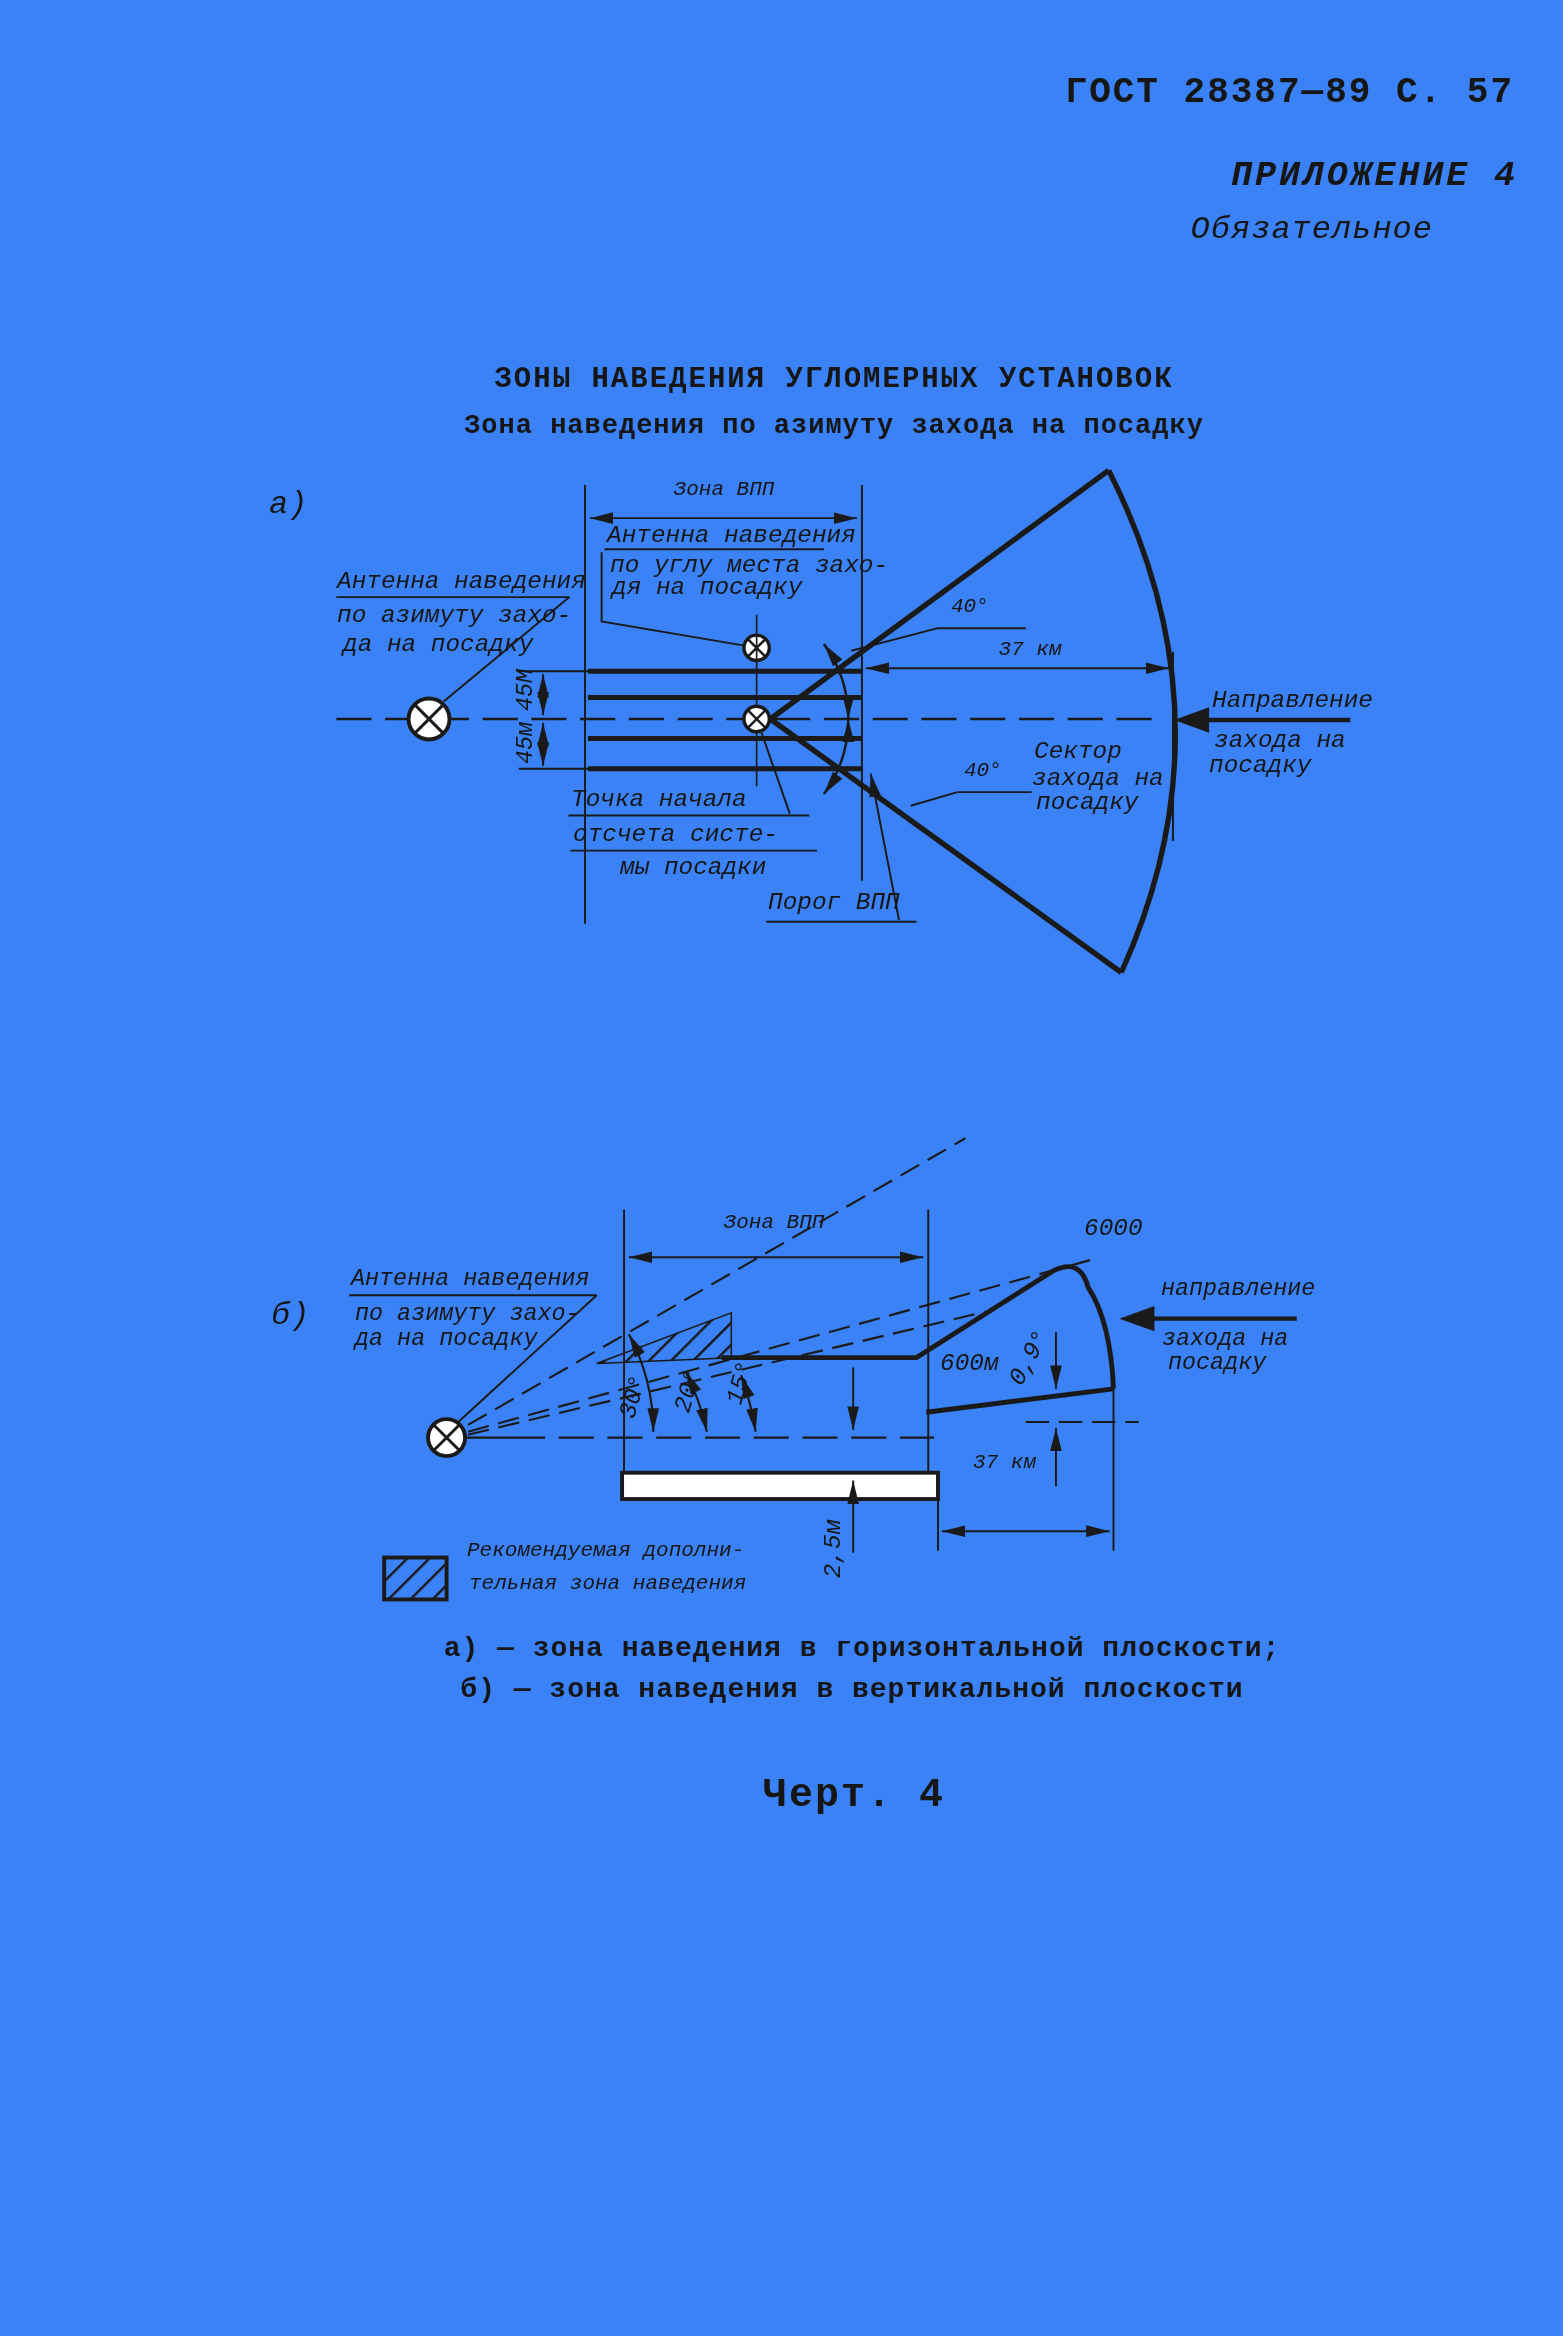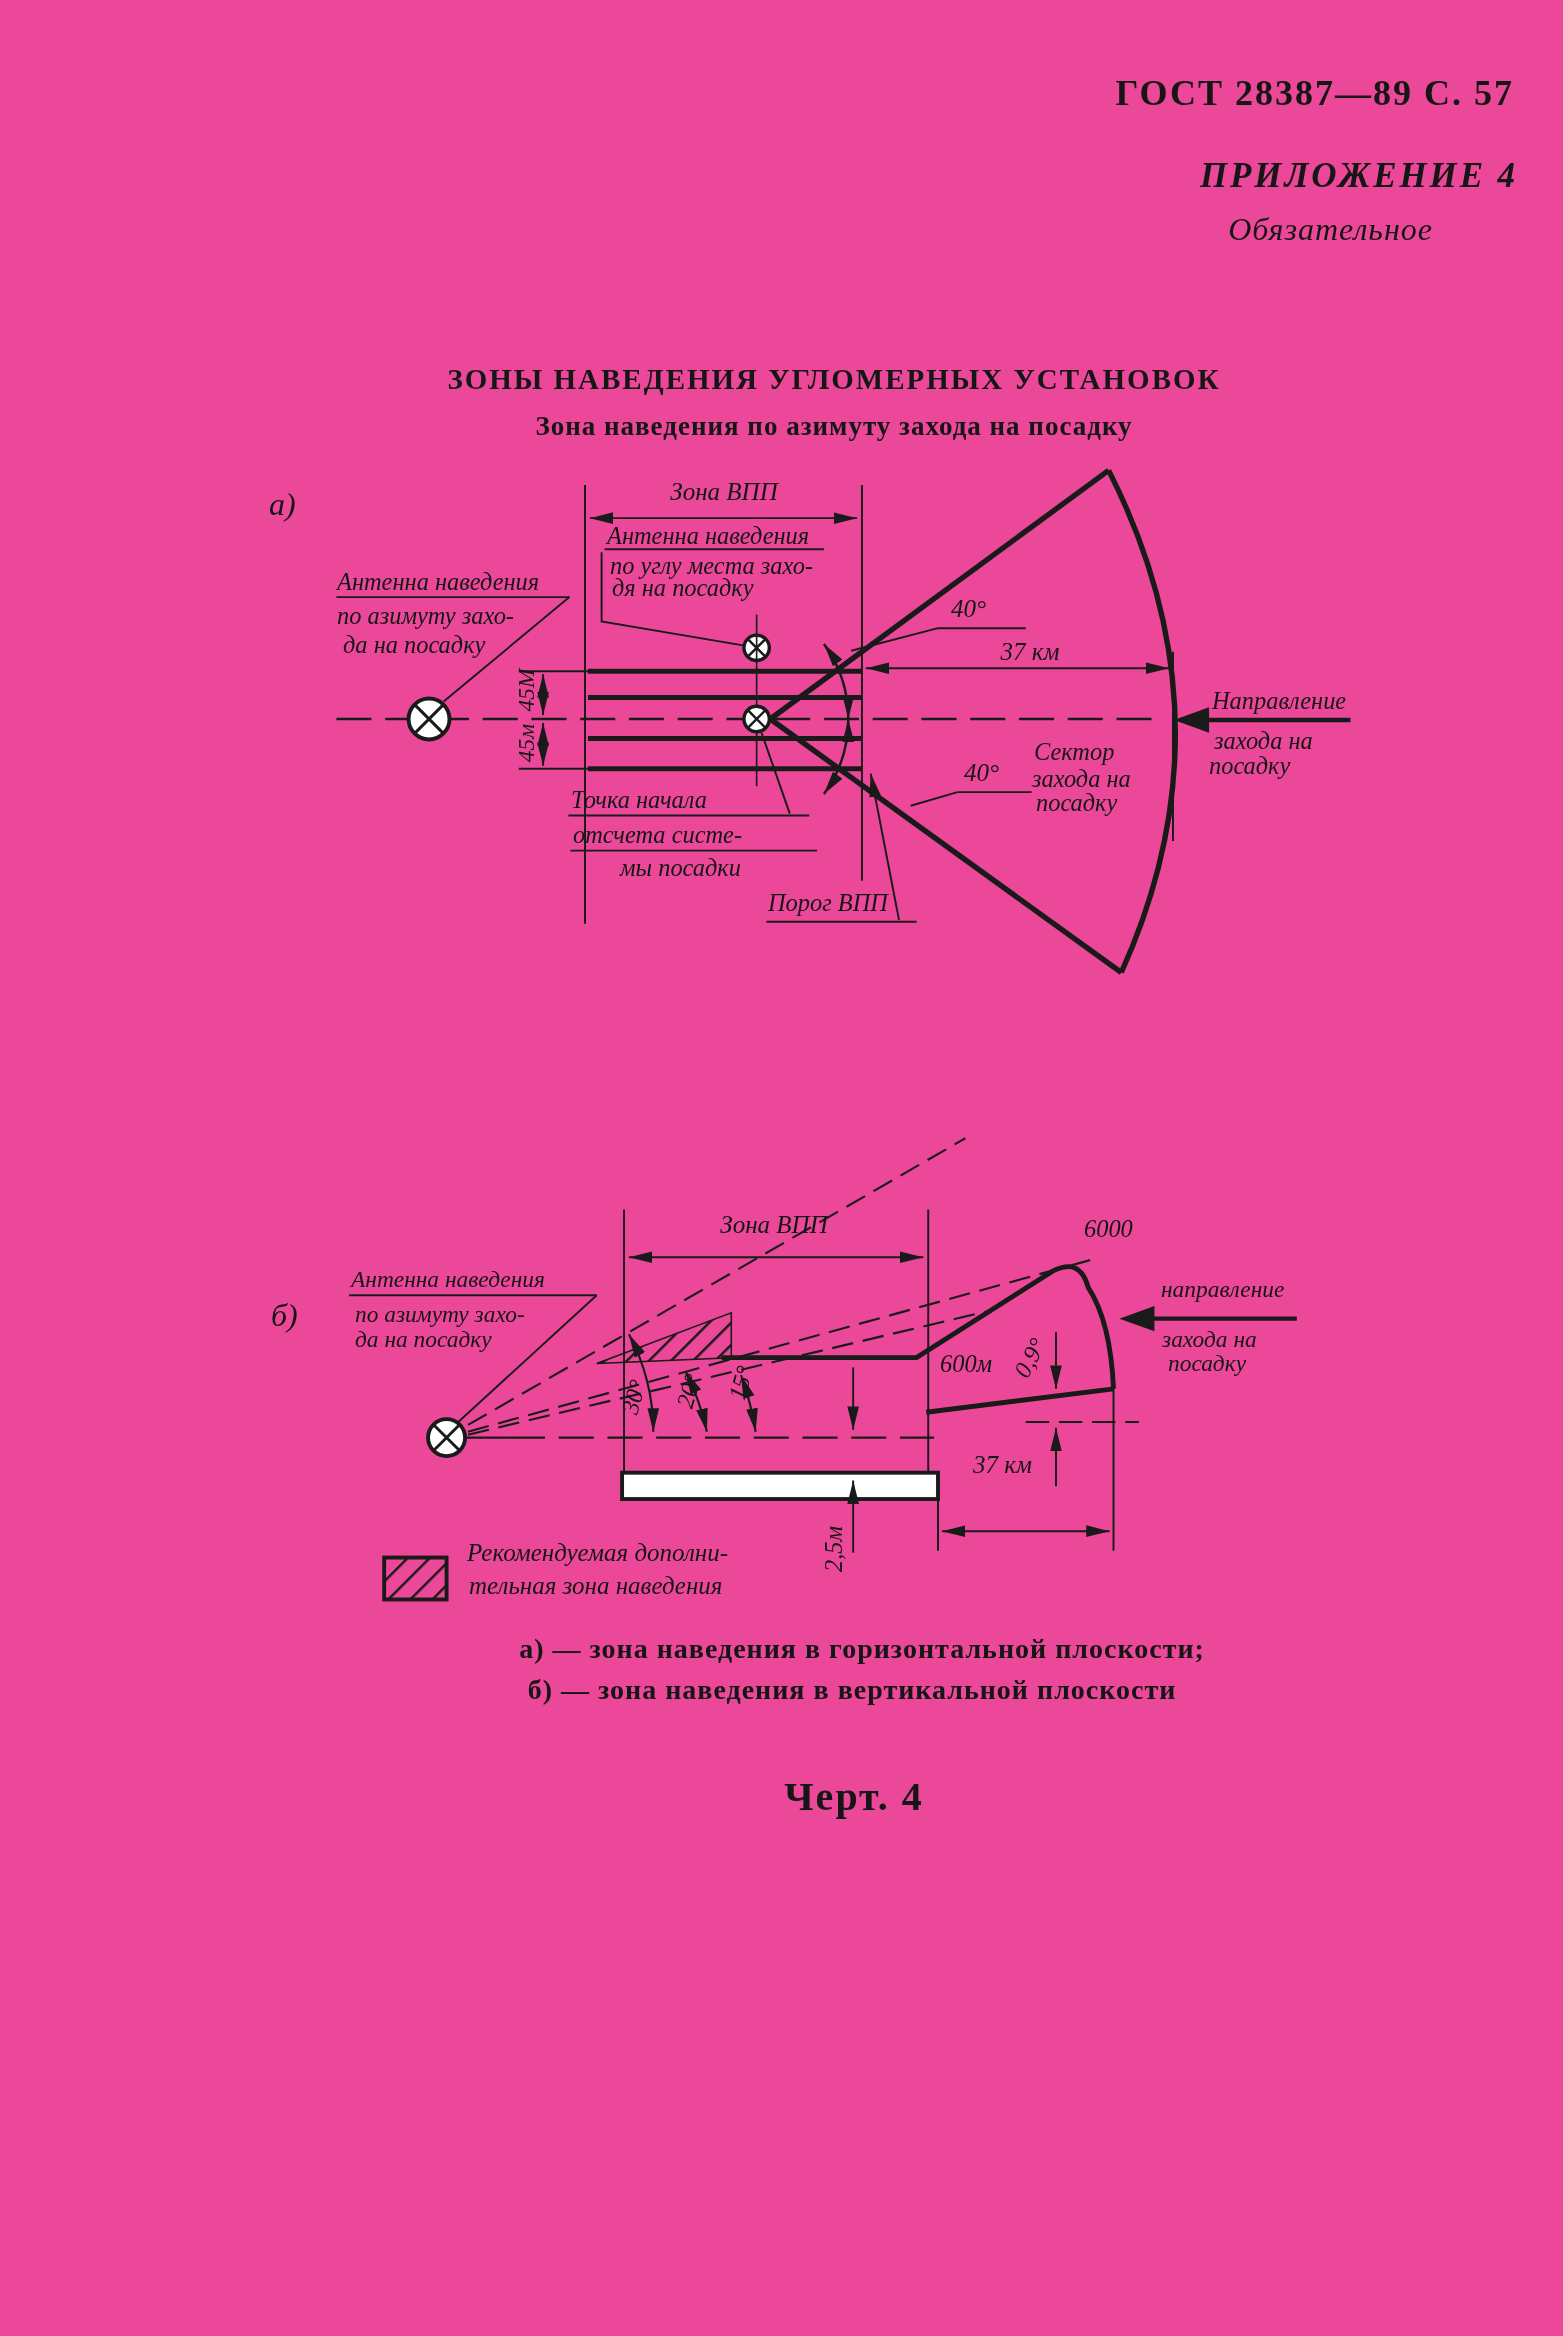--- a/index.html
+++ b/index.html
@@ -1,25 +1,25 @@
 <!DOCTYPE html>
 <html><head>
 <meta charset="utf-8">
 <style>
   html,body { margin:0; padding:0; background:#e8e8e8; }
   .page {
     position:relative; width:1563px; height:2337px;
-    background:#ec4899; overflow:hidden;
-    font-family:Liberation Serif, serif; color:#161616;
+    background:#3b82f6; overflow:hidden;
+    font-family:Liberation Mono, monospace; color:#161616;
   }
   svg.linework { position:absolute; left:0; top:0; }
   .t { position:absolute; white-space:nowrap; color:#161616; }
   .it { font-style:italic; font-size:24.4px; line-height:1.15; }
   .sm { font-size:23.4px; }
-  .lg { font-size:25px; }
+  .lg { font-size:21px; }
   .ctr { transform:translateX(-50%); }
   .r90 { transform:translate(-50%,-50%) rotate(-90deg); }
   .r74 { transform:translate(-50%,-50%) rotate(-74deg); }
   .r62 { transform:translate(-50%,-50%) rotate(-62deg); }
   .hdr-std  { font-weight:700; font-size:36px; letter-spacing:2px; }
   .hdr-app  { font-weight:700; font-style:italic; font-size:35px; letter-spacing:2.9px; }
   .hdr-note { font-style:italic; font-size:32px; letter-spacing:1px; }
   .ttl-main { font-weight:700; font-size:29px; letter-spacing:2px; }
   .ttl-sub  { font-weight:700; font-size:27px; letter-spacing:1px; }
   .dia-tag  { font-style:italic; font-size:32px; }

